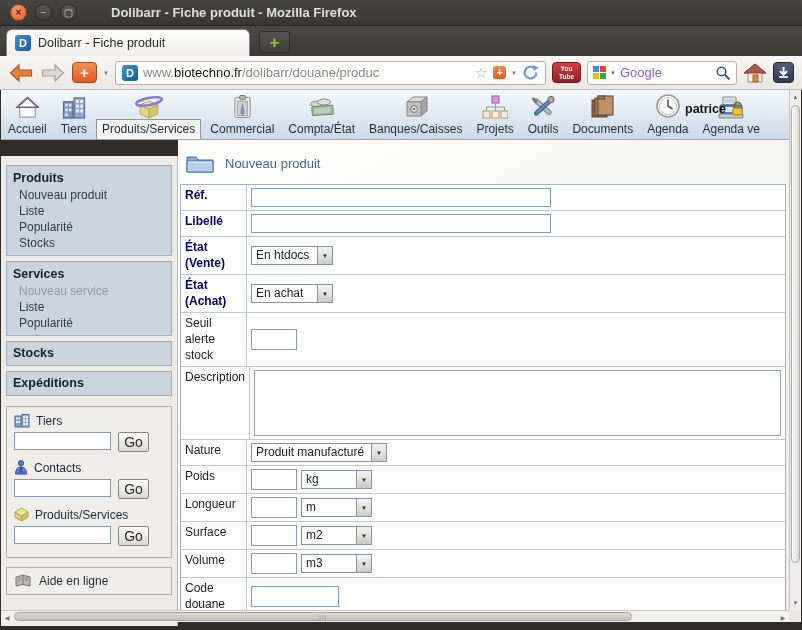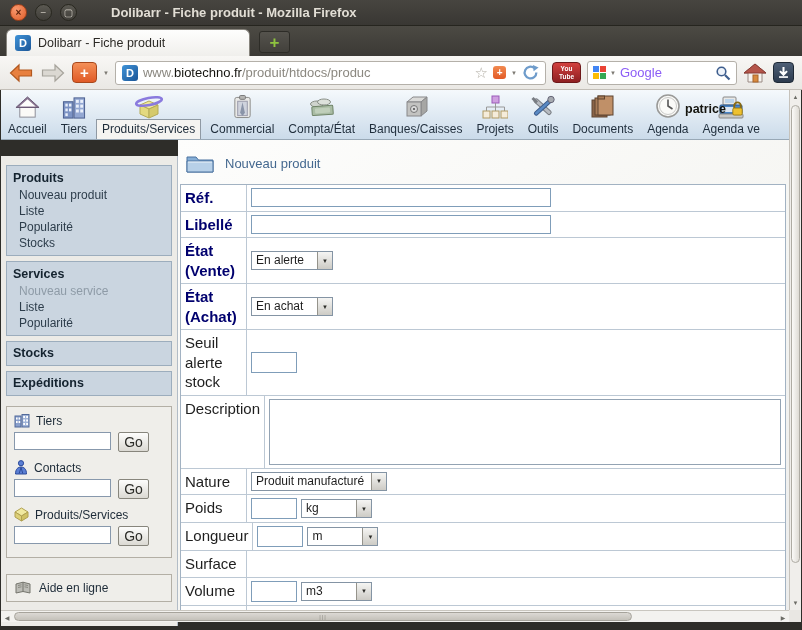--- a/index.html
+++ b/index.html
@@ -54,28 +54,28 @@
 .sblock{background:#cad5e0;border:1px solid #9cadbd;margin-bottom:5px;padding:3px 0 4px;}
 .sblock.headonly{padding:2px 0 3px;}
 .shead{font-weight:bold;font-size:12.5px;color:#14232f;padding:2px 6px;}
 .sitem{font-size:12px;color:#2d3d4b;padding:1px 6px 1px 12px;cursor:default;}
 .sitem.disabled{color:#8e9ba7;}
 .spanel{background:#efeeea;border:1px solid #b3afa5;margin-top:10px;padding:7px 7px 3px;}
 .srow-label{display:flex;align-items:center;gap:6px;font-size:12px;color:#1d2b38;}
 .srow-input{display:flex;gap:7px;margin:4px 0 8px;}
 .srow-input input{width:97px;height:18px;border:1px solid #8798ac;font-size:11px;padding:0 3px;background:#fff;}
 .gobtn{width:31px;height:20px;background:linear-gradient(#fdfdfc,#dbd9d3);border:1px solid #87857c;border-radius:2px;font-size:14px;color:#2c2c28;display:flex;align-items:center;justify-content:center;}
-.helpp{background:#efeeea;border:1px solid #b3afa5;margin-top:16px;padding:6px 7px;display:flex;gap:7px;align-items:center;font-size:12px;color:#1d2b38;}
+.helpp{background:#efeeea;border:1px solid #b3afa5;margin-top:9px;padding:6px 7px;display:flex;gap:7px;align-items:center;font-size:12px;color:#1d2b38;}
 
 
 .main{position:absolute;left:178px;top:140px;width:611px;height:470px;background:linear-gradient(150deg,#fdfdfc 0%,#f5f5f2 55%,#ededec 100%);overflow:hidden;}
 .page-title{display:flex;align-items:center;gap:10px;padding:12px 0 10px 7px;font-size:13px;color:#44688f;}
 .ftable{margin-left:2px;width:606px;border:1px solid #a2b2c2;background:#fff;}
 .frow{display:flex;border-bottom:1px solid #bcc8d4;background:#fff;}
-.flabel{flex:0 0 66px;padding:3px 4px;font-size:15px;color:#1e1e1e;border-right:1px solid #bcc8d4;line-height:1.3;}
+.flabel{flex:0 0 66px;padding:3px 4px;font-size:12px;color:#1e1e1e;border-right:1px solid #bcc8d4;line-height:1.3;}
 .flabel.req{font-weight:bold;color:#00006e;}
 .fval{flex:1;padding:3px 4px;display:flex;align-items:center;gap:4px;min-width:0;}
 .fval.top{align-items:flex-start;}
 input.txt{height:19px;border:1px solid #7f9db9;font-size:12px;padding:0 2px;background:#fff;}
 .in-long{width:300px;}
 .in-short{width:46px;height:21px !important;}
 .in-med{width:88px;height:21px !important;}
 .ta{border:1px solid #93a3b3;background:#fff;width:100%;resize:none;font-family:"Liberation Sans",sans-serif;font-size:12px;}
 .ta-large{height:66px;}
 .fsel{display:inline-flex;align-items:stretch;border:1px solid #8494a4;background:#fff;height:19px;flex:none;}
@@ -127,21 +127,21 @@
     </span>
   <span class="tbtn">
       <svg width="26" height="22" viewBox="0 0 26 22">
         <path d="M15 3 L23.5 11 L15 19 V14 H2.5 V8 H15 Z" fill="#dbd8d2" stroke="#a6a39b" stroke-width="1.2"></path>
       </svg>
     </span>
   <span class="plusmain">+</span>
   <span class="caret">▼</span>
   <div class="urlbar">
     <span class="favicon">D</span>
-    <span class="urltext"><span class="url-dim">www.</span><span class="url-domain">biotechno.fr</span><span class="url-dim">/produit/htdocs/produc</span></span>
+    <span class="urltext"><span class="url-dim">www.</span><span class="url-domain">biotechno.fr</span><span class="url-dim">/dolibarr/douane/produc</span></span>
     <span class="starglyph">☆</span>
     <span class="pbadge">+</span>
     <span class="caret">▼</span>
     <span class="tbtn">
         <svg width="17" height="17" viewBox="0 0 18 18">
           <path d="M15.2 9 a6.2 6.2 0 1 1 -2.2-4.7" fill="none" stroke="#6f9ccb" stroke-width="2.4"></path>
           <polygon points="11.5,1 17.6,3.6 12.3,7.6" fill="#6f9ccb"></polygon>
         </svg>
       </span>
   </div>
@@ -459,21 +459,21 @@
       <div class="frow">
         <div class="flabel req">Libellé</div>
         <div class="fval">
           <input type="text" class="txt in-long" style="">
         </div>
       </div>
       <div class="frow">
         <div class="flabel req">État (Vente)</div>
         <div class="fval">
           <span class="fsel sel-std">
-            <span class="fsel-text">En alerte</span>
+            <span class="fsel-text">En htdocs</span>
             <span class="fsel-btn">▼</span>
           </span>
         </div>
       </div>
       <div class="frow">
         <div class="flabel req">État (Achat)</div>
         <div class="fval">
           <span class="fsel sel-std">
             <span class="fsel-text">En achat</span>
             <span class="fsel-btn">▼</span>
@@ -516,20 +516,27 @@
         <div class="fval">
           <input type="text" class="txt in-short" style="">
           <span class="fsel sel-unit">
             <span class="fsel-text">m</span>
             <span class="fsel-btn">▼</span>
           </span>
         </div>
       </div>
       <div class="frow">
         <div class="flabel">Surface</div>
+        <div class="fval">
+          <input type="text" class="txt in-short" style="">
+          <span class="fsel sel-unit">
+            <span class="fsel-text">m2</span>
+            <span class="fsel-btn">▼</span>
+          </span>
+        </div>
       </div>
       <div class="frow">
         <div class="flabel">Volume</div>
         <div class="fval">
           <input type="text" class="txt in-short" style="">
           <span class="fsel sel-unit">
             <span class="fsel-text">m3</span>
             <span class="fsel-btn">▼</span>
           </span>
         </div>

